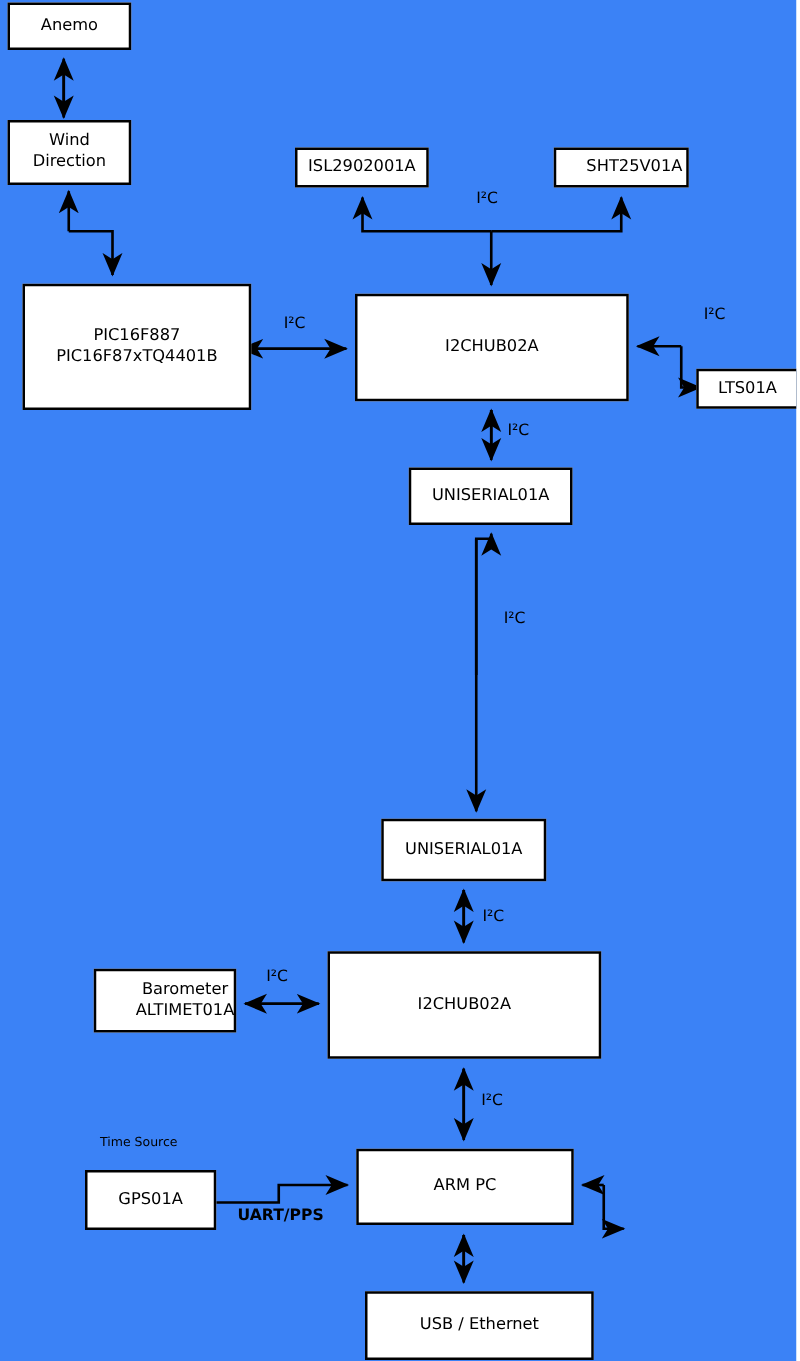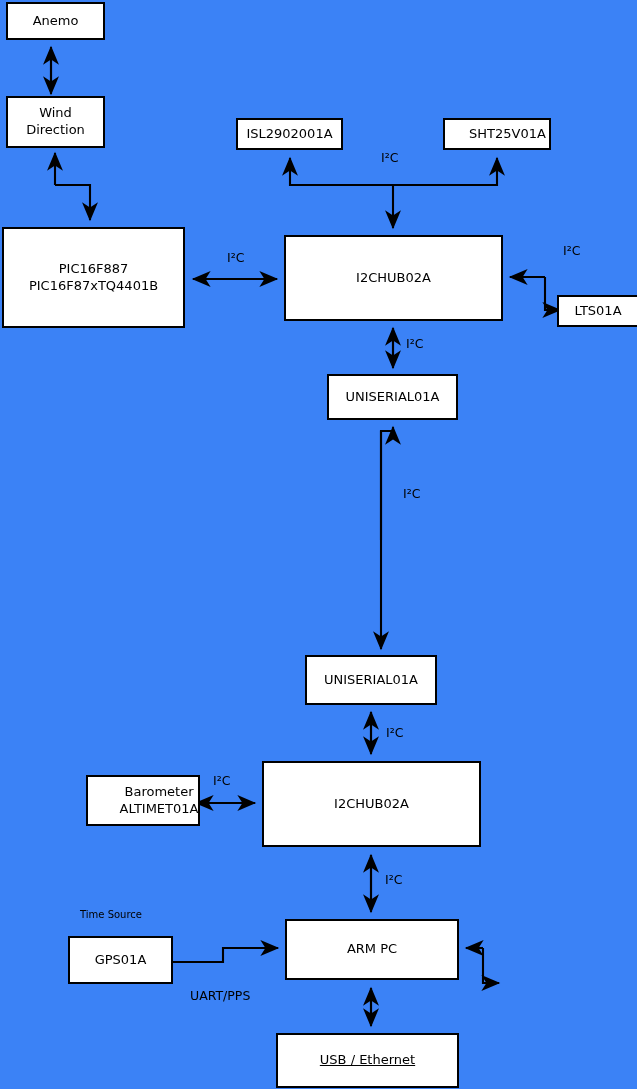--- a/index.html
+++ b/index.html
@@ -110,21 +110,21 @@
 
   <div class="node f13" style="left:6px;  top:2px;   width:99px;  height:38px;">
     <span class="lbl">Anemo</span>
   </div>
 
   <div class="node f13" style="left:6px;  top:96px;  width:99px;  height:52px;">
     <span class="lbl">Wind
 Direction</span>
   </div>
 
-  <div class="node f13" style="left:2px;  top:227px; width:183px; height:101px;">
+  <div class="node f13" style="left:18px;  top:227px; width:183px; height:101px;">
     <span class="lbl">PIC16F887
 PIC16F87xTQ4401B</span>
   </div>
 
   <div class="node f13" style="left:236px; top:118px; width:107px; height:32px;">
     <span class="lbl">ISL2902001A</span>
   </div>
 
   <div class="node f13" style="left:443px; top:118px; width:108px; height:32px;padding-left:21px;">
     <span class="lbl">SHT25V01A</span>
@@ -143,51 +143,51 @@
   </div>
 
   <div class="node f13" style="left:305px; top:655px; width:132px; height:50px;">
     <span class="lbl">UNISERIAL01A</span>
   </div>
 
   <div class="node f13" style="left:262px; top:761px; width:219px; height:86px;">
     <span class="lbl">I2CHUB02A</span>
   </div>
 
-  <div class="node f13" style="left:86px;  top:775px; width:114px; height:51px;padding-left:32px;">
+  <div class="node f13" style="left:75px;  top:775px; width:114px; height:51px;padding-left:32px;">
     <span class="lbl">Barometer
 ALTIMET01A</span>
   </div>
 
   <div class="node f13" style="left:68px;  top:936px; width:105px; height:48px;">
     <span class="lbl">GPS01A</span>
   </div>
 
   <div class="node f13" style="left:285px; top:919px; width:174px; height:61px;">
     <span class="lbl">ARM PC</span>
   </div>
 
 
-  <div class="node f13" style="left:276px; top:1033px; width:183px; height:55px;text-decoration:underline;">
+  <div class="node f13" style="left:292px; top:1033px; width:183px; height:55px;">
     <span class="lbl">USB / Ethernet</span>
   </div>
 
   <span class="edge-label" style="left:381px; top:150px;">I²C</span>
 
   <span class="edge-label" style="left:227px; top:250px;">I²C</span>
 
   <span class="edge-label" style="left:563px; top:243px;">I²C</span>
 
   <span class="edge-label" style="left:406px; top:336px;">I²C</span>
 
   <span class="edge-label" style="left:403px; top:486px;">I²C</span>
 
   <span class="edge-label" style="left:386px; top:725px;">I²C</span>
 
   <span class="edge-label" style="left:213px; top:773px;">I²C</span>
 
   <span class="edge-label" style="left:385px; top:872px;">I²C</span>
 
-  <span class="edge-label" style="left:190px; top:988px;">UART/PPS</span>
+  <span class="edge-label" style="left:190px; top:964px;font-weight:bold;">UART/PPS</span>
 
   <span class="plain-label" style="left:80px; top:909px;">Time Source</span>
 
 </div>
 
 </body></html>

